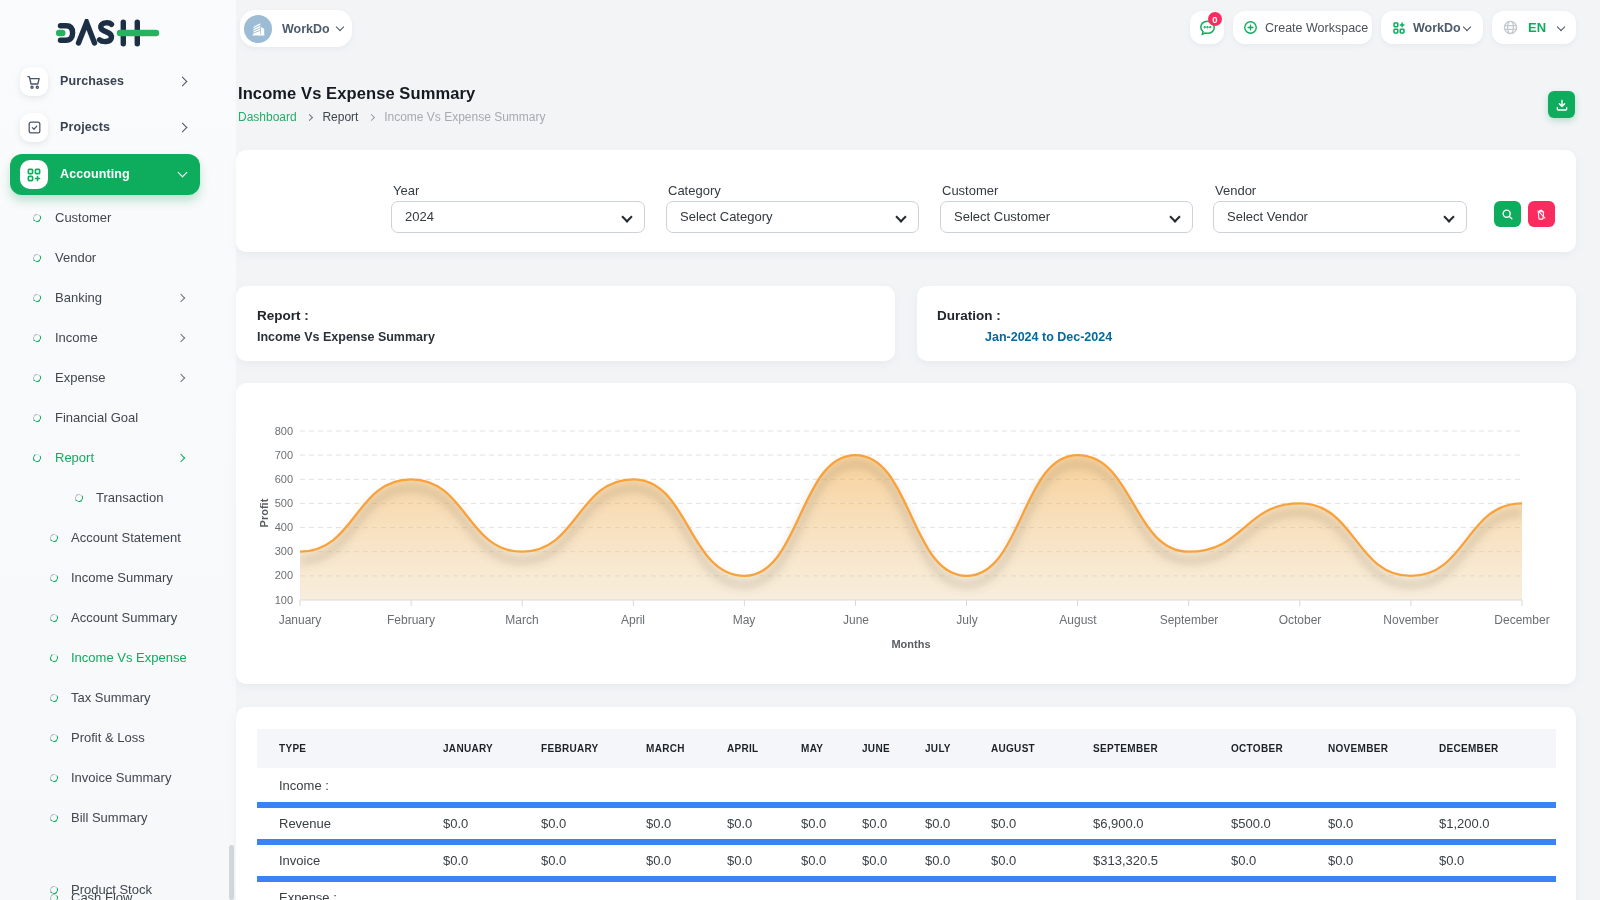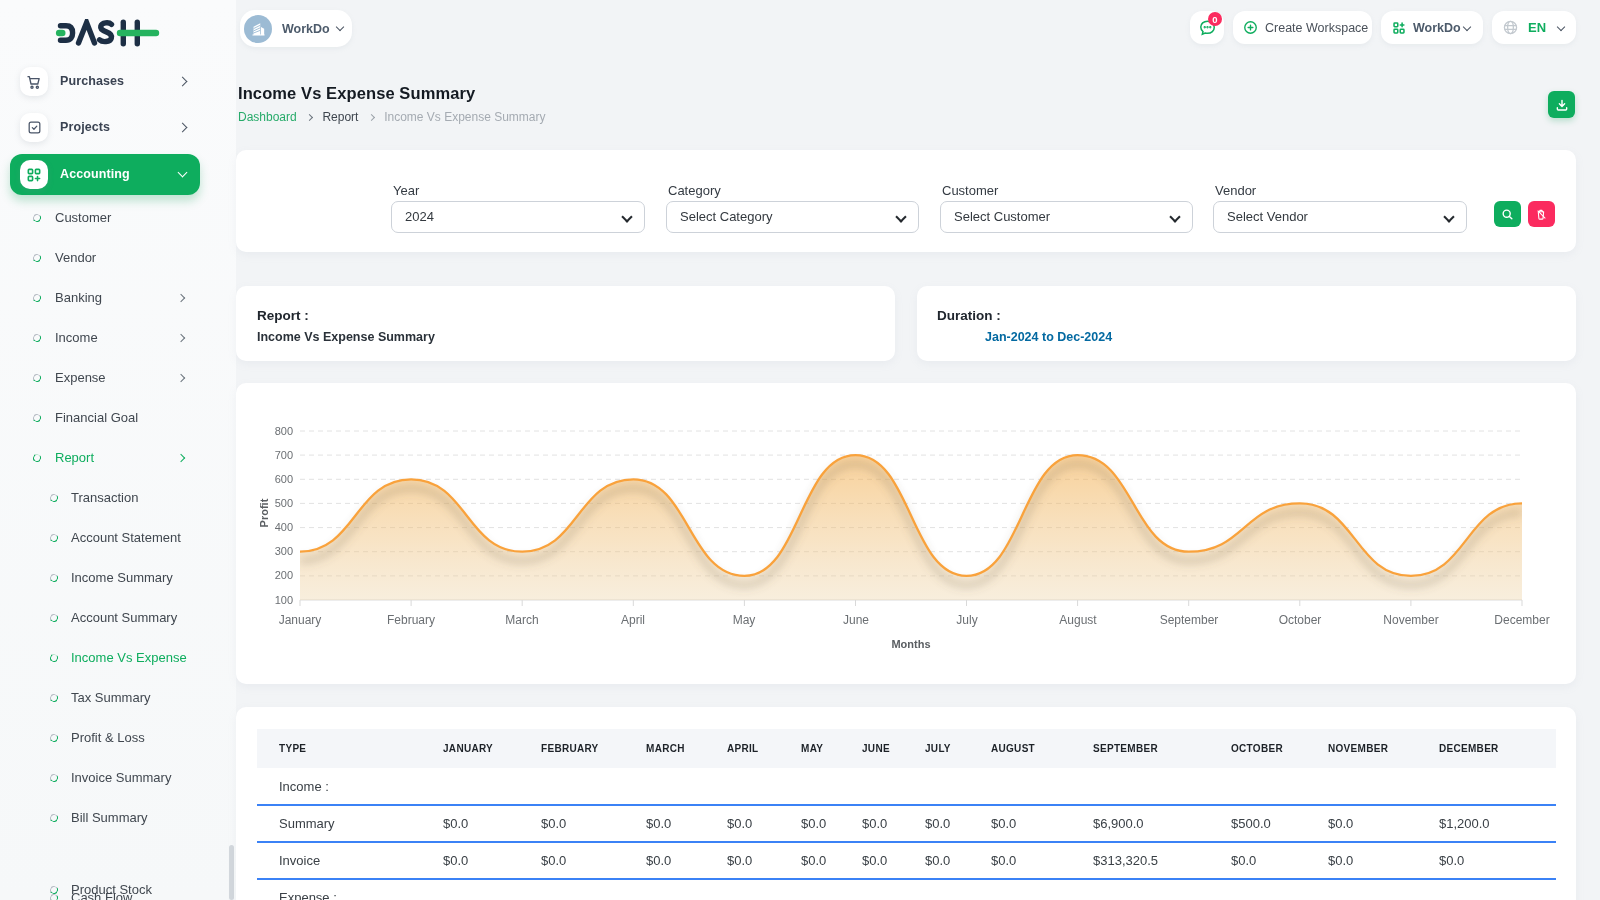--- a/index.html
+++ b/index.html
@@ -34,21 +34,21 @@
 
 .card { position:absolute; background:#fff; border-radius:10px; box-shadow:0 3px 8px rgba(160,170,185,.10); }
 .flabel { position:absolute; top:-26px; left:1px; font-size:13px; color:#343b43; font-weight:500; }
 .select { position:absolute; top:51px; height:32px; background:#fff; border:1px solid #cdd2d9; border-radius:7px;
   font-size:13px; color:#33393f; line-height:30px; padding-left:13px; }
 .select .sarrow { position:absolute; right:13px; top:11px; width:8px; height:8px;
   border-right:2px solid #24292e; border-bottom:2px solid #24292e; transform:rotate(45deg); }
 
 table { border-collapse:collapse; table-layout:fixed; }
 th { font-size:10px; font-weight:700; color:#1d2228; text-align:left; letter-spacing:.3px; background:#f4f6f9; }
-td { font-size:13px; color:#3a4046; text-align:left; border-bottom:2px solid #3b82f6; }
+td { font-size:13px; color:#3a4046; text-align:left; border-bottom:6px solid #3b82f6; }
 th, td { padding:0 0 0 22px; white-space:nowrap; overflow:hidden; }
 th { height:39px; }
 td { height:37px; }
 </style>
 </head>
 <body>
 <div id="sidebar">
 
   <svg class="abs" style="left:55px;top:19px;" width="106" height="28" viewBox="0 0 106 28">
     <g fill="none" stroke="#1d2f45" stroke-width="5.4" stroke-linecap="round">
@@ -123,21 +123,21 @@
     </div>
   <div class="sub" style="top:398px;">
       <span class="dot"></span>
       <span class="txt">Financial Goal</span>
     </div>
   <div class="sub green" style="top:438px;">
       <span class="dot"></span>
       <span class="txt">Report</span>
       <span class="chev"></span>
     </div>
-  <div class="sub l3" style="top:478px;">
+  <div class="sub l3" style="top:478px;margin-left:25px;">
       <span class="dot"></span>
       <span class="txt">Transaction</span>
     </div>
   <div class="sub l3" style="top:518px;">
       <span class="dot"></span>
       <span class="txt">Account Statement</span>
     </div>
   <div class="sub l3" style="top:558px;">
       <span class="dot"></span>
       <span class="txt">Income Summary</span>
@@ -392,21 +392,21 @@
           <td></td>
           <td></td>
           <td></td>
           <td></td>
           <td></td>
           <td></td>
           <td></td>
           <td></td>
         </tr>
     <tr>
-          <td>Summary</td>
+          <td>Revenue</td>
           <td>$0.0</td>
           <td>$0.0</td>
           <td>$0.0</td>
           <td>$0.0</td>
           <td>$0.0</td>
           <td>$0.0</td>
           <td>$0.0</td>
           <td>$0.0</td>
           <td>$6,900.0</td>
           <td>$500.0</td>

